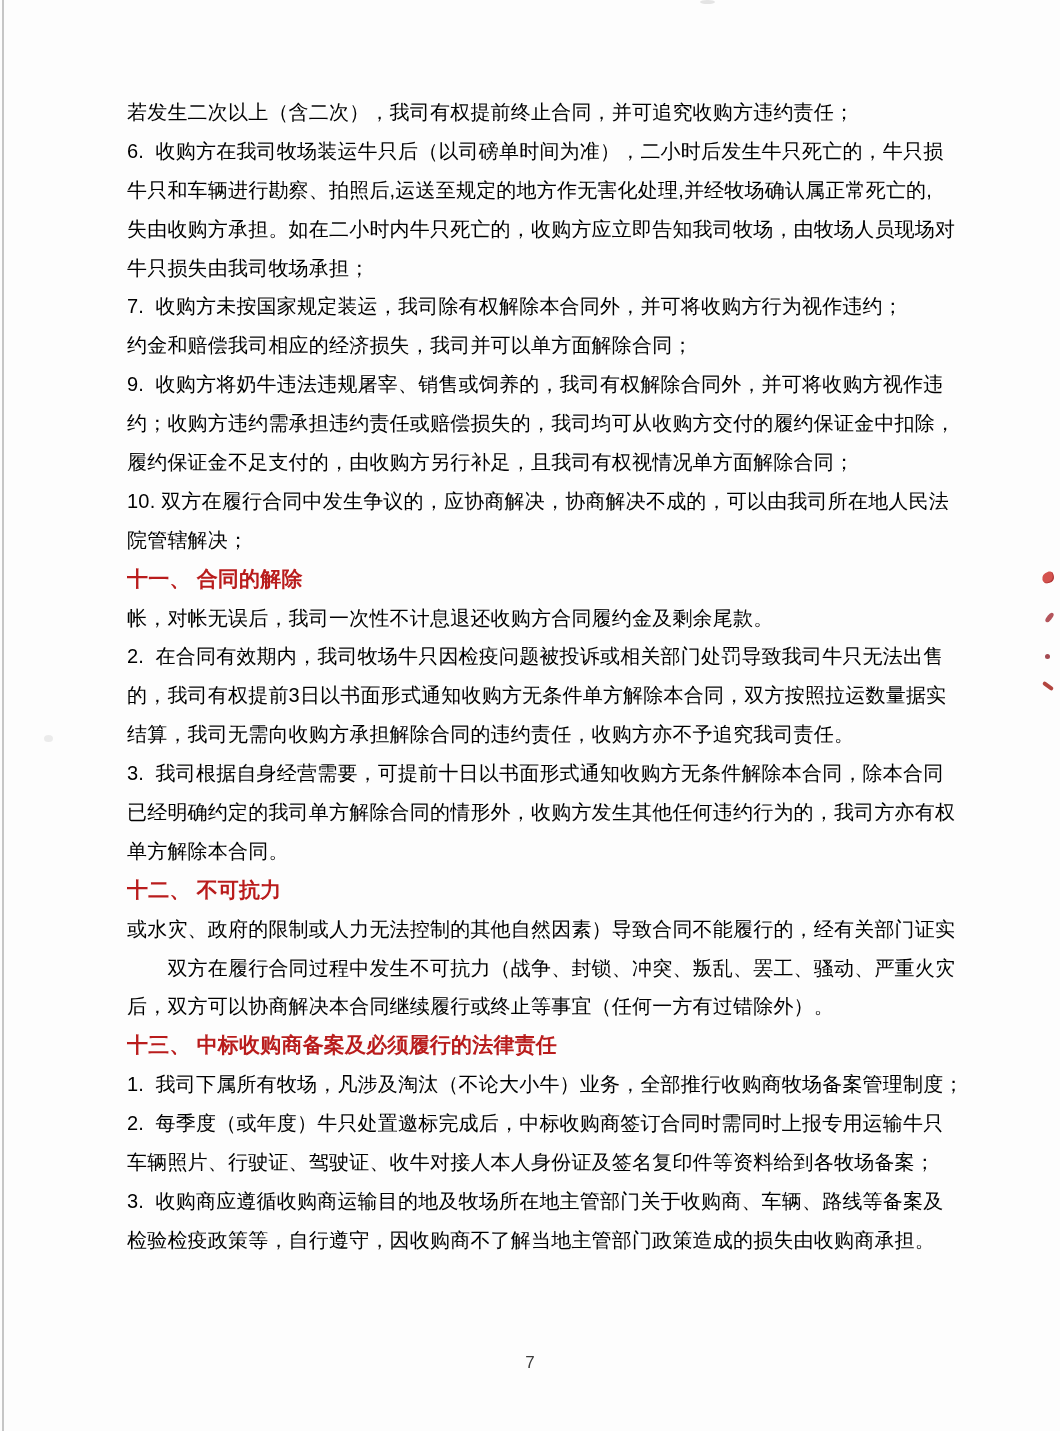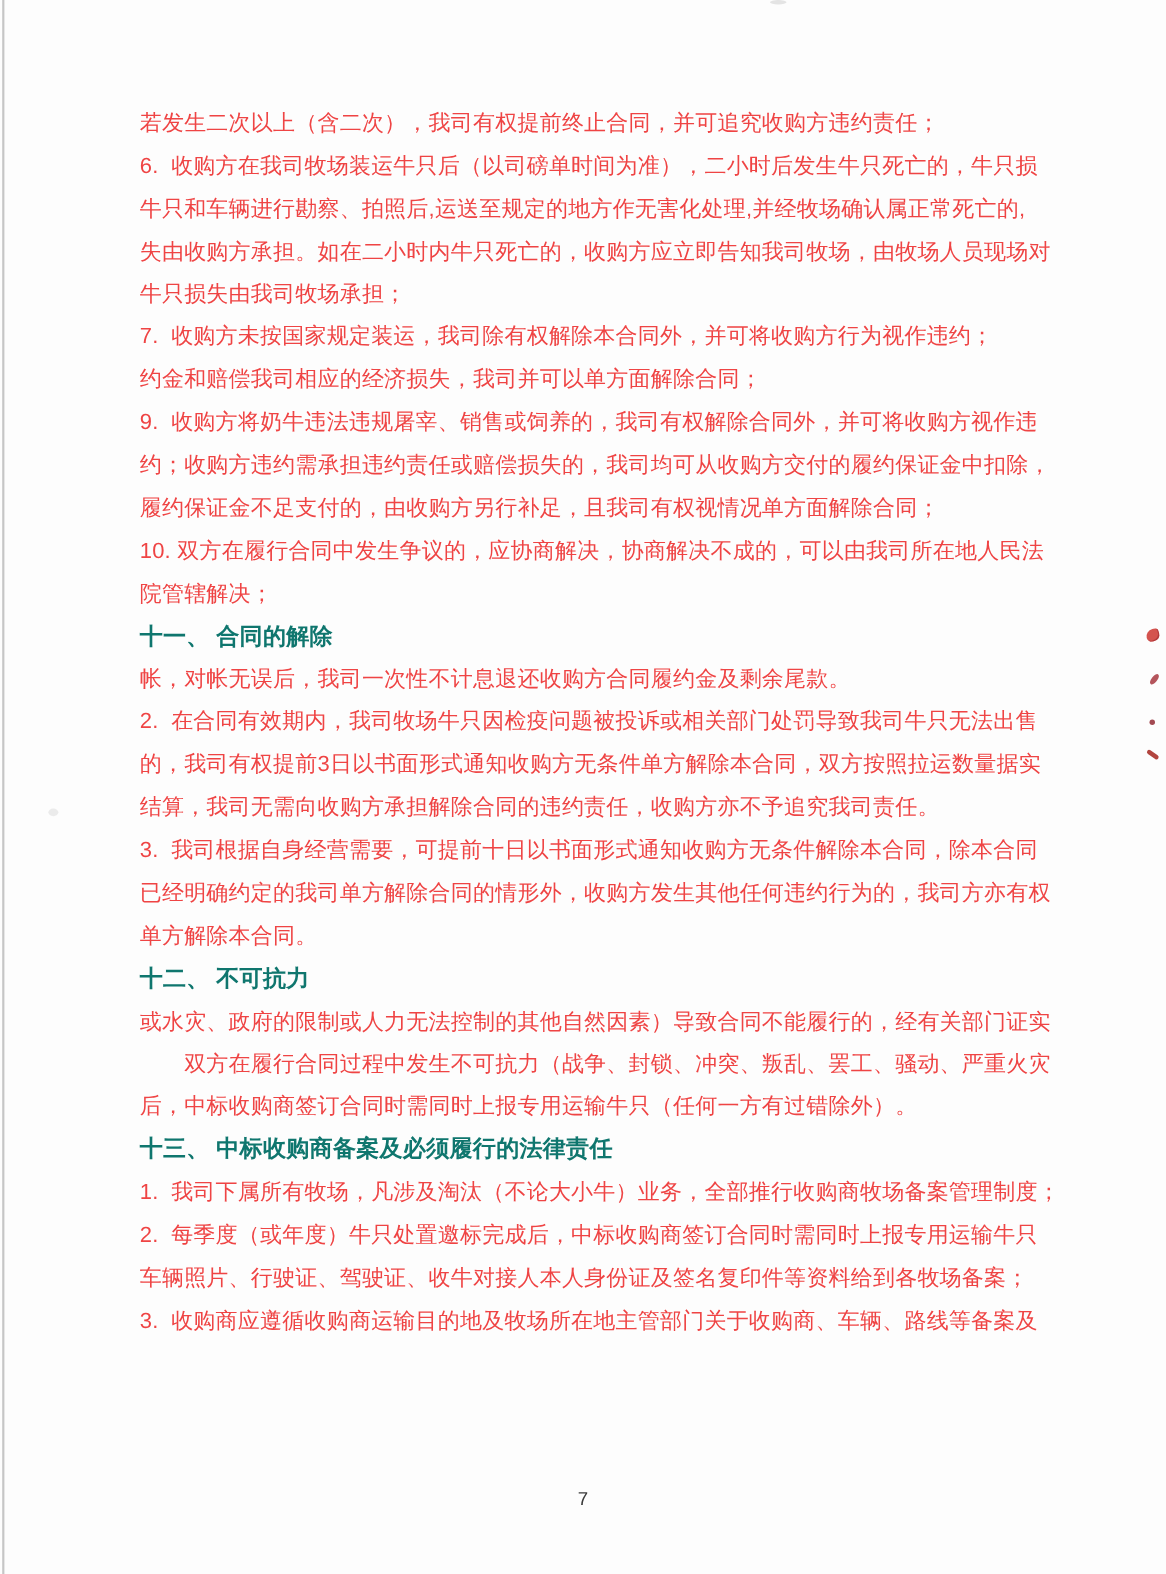--- a/index.html
+++ b/index.html
@@ -29,27 +29,27 @@
     position: absolute;
     left: 127px;
     top: 93px;
     width: 830px;
   }
   .line {
     display: block;
     height: 38.9px;
     line-height: 38.9px;
     font-size: 20px;
-    color: #ef4444;
+    color: #000000;
     white-space: pre;
     letter-spacing: 0.2px;
   }
   .line.heading {
     font-weight: bold;
-    color: #0f766e;
+    color: #b91c1c;
     font-size: 21px;
   }
   .page-number {
     position: absolute;
     left: 0;
     right: 0;
     top: 1352px;
     text-align: center;
     font-size: 17px;
     color: #3b3b3b;
@@ -119,26 +119,27 @@
       <div class="line body">帐，对帐无误后，我司一次性不计息退还收购方合同履约金及剩余尾款。</div>
       <div class="line body">2.  在合同有效期内，我司牧场牛只因检疫问题被投诉或相关部门处罚导致我司牛只无法出售</div>
       <div class="line body">的，我司有权提前3日以书面形式通知收购方无条件单方解除本合同，双方按照拉运数量据实</div>
       <div class="line body">结算，我司无需向收购方承担解除合同的违约责任，收购方亦不予追究我司责任。</div>
       <div class="line body">3.  我司根据自身经营需要，可提前十日以书面形式通知收购方无条件解除本合同，除本合同</div>
       <div class="line body">已经明确约定的我司单方解除合同的情形外，收购方发生其他任何违约行为的，我司方亦有权</div>
       <div class="line body">单方解除本合同。</div>
       <div class="line heading">十二、 不可抗力</div>
       <div class="line body">或水灾、政府的限制或人力无法控制的其他自然因素）导致合同不能履行的，经有关部门证实</div>
       <div class="line body">　　双方在履行合同过程中发生不可抗力（战争、封锁、冲突、叛乱、罢工、骚动、严重火灾</div>
-      <div class="line body">后，中标收购商签订合同时需同时上报专用运输牛只（任何一方有过错除外）。</div>
+      <div class="line body">后，双方可以协商解决本合同继续履行或终止等事宜（任何一方有过错除外）。</div>
       <div class="line heading">十三、 中标收购商备案及必须履行的法律责任</div>
       <div class="line body">1.  我司下属所有牧场，凡涉及淘汰（不论大小牛）业务，全部推行收购商牧场备案管理制度；</div>
       <div class="line body">2.  每季度（或年度）牛只处置邀标完成后，中标收购商签订合同时需同时上报专用运输牛只</div>
       <div class="line body">车辆照片、行驶证、驾驶证、收牛对接人本人身份证及签名复印件等资料给到各牧场备案；</div>
       <div class="line body">3.  收购商应遵循收购商运输目的地及牧场所在地主管部门关于收购商、车辆、路线等备案及</div>
+      <div class="line body">检验检疫政策等，自行遵守，因收购商不了解当地主管部门政策造成的损失由收购商承担。</div>
     </main>
 
   <div class="stamp-frag frag-1"></div>
   <div class="stamp-frag frag-2"></div>
   <div class="stamp-frag frag-3"></div>
   <div class="stamp-frag frag-4"></div>
 
   <div class="page-number">7</div>
 
 </div>

